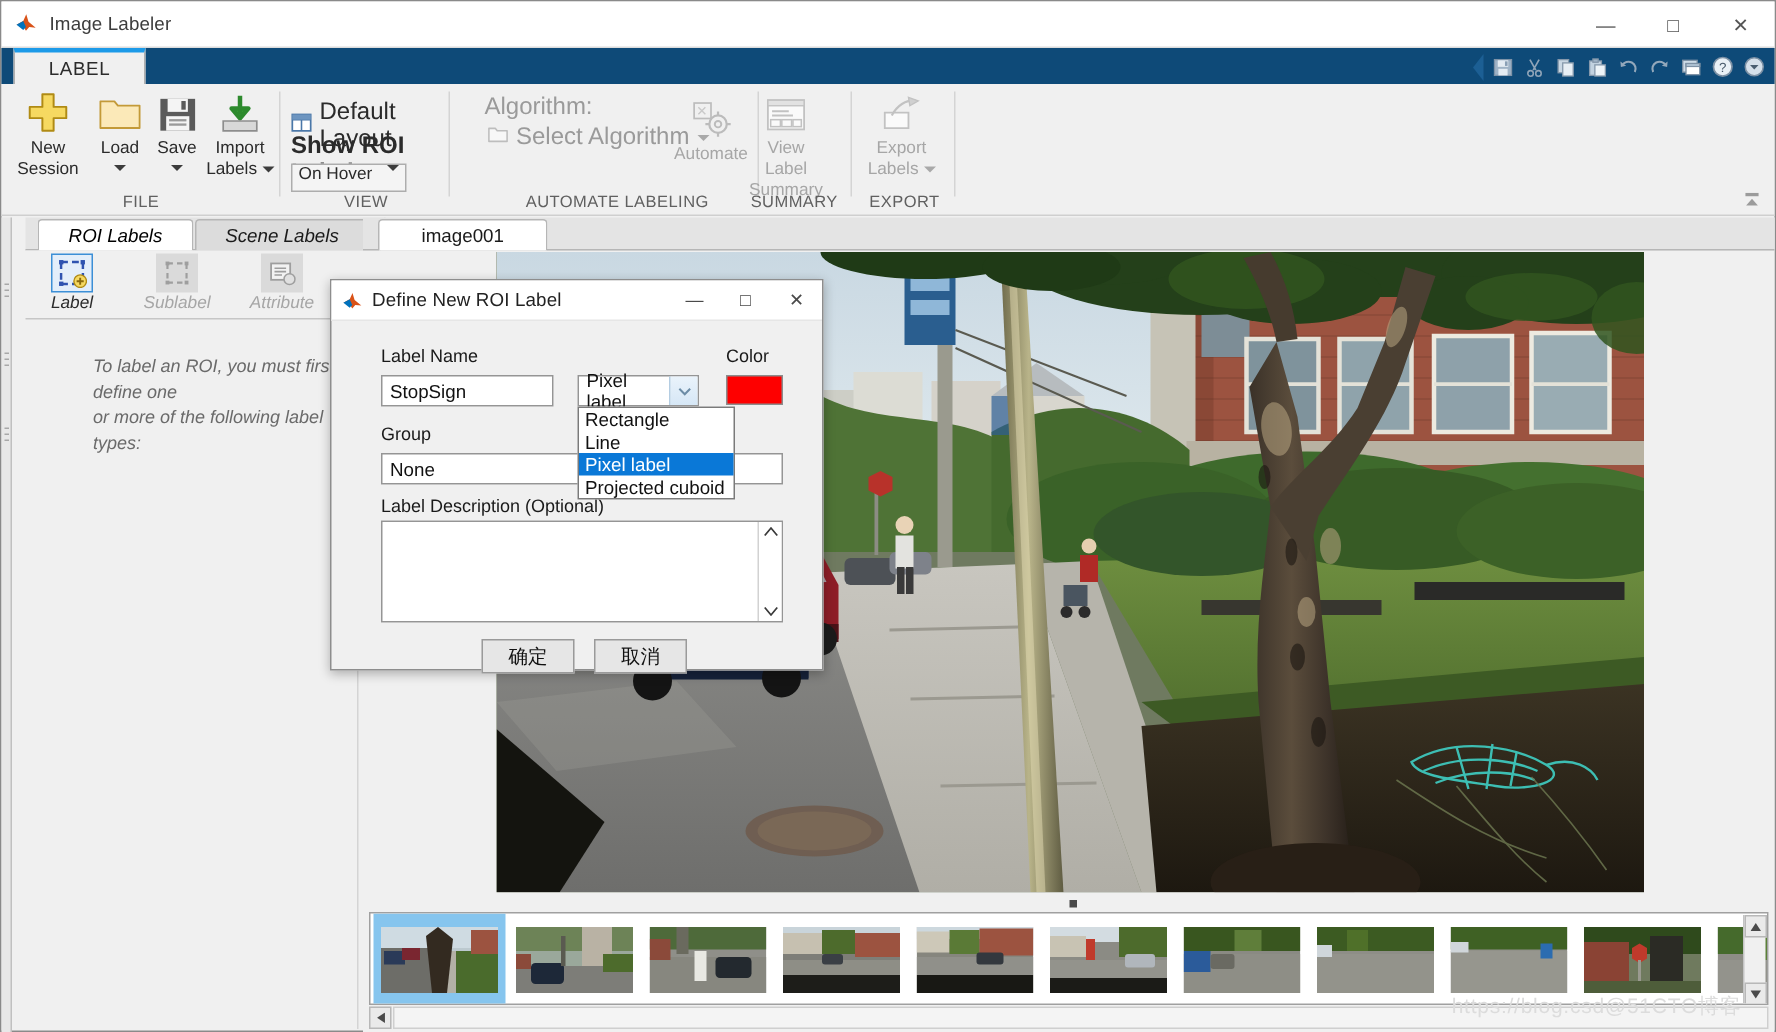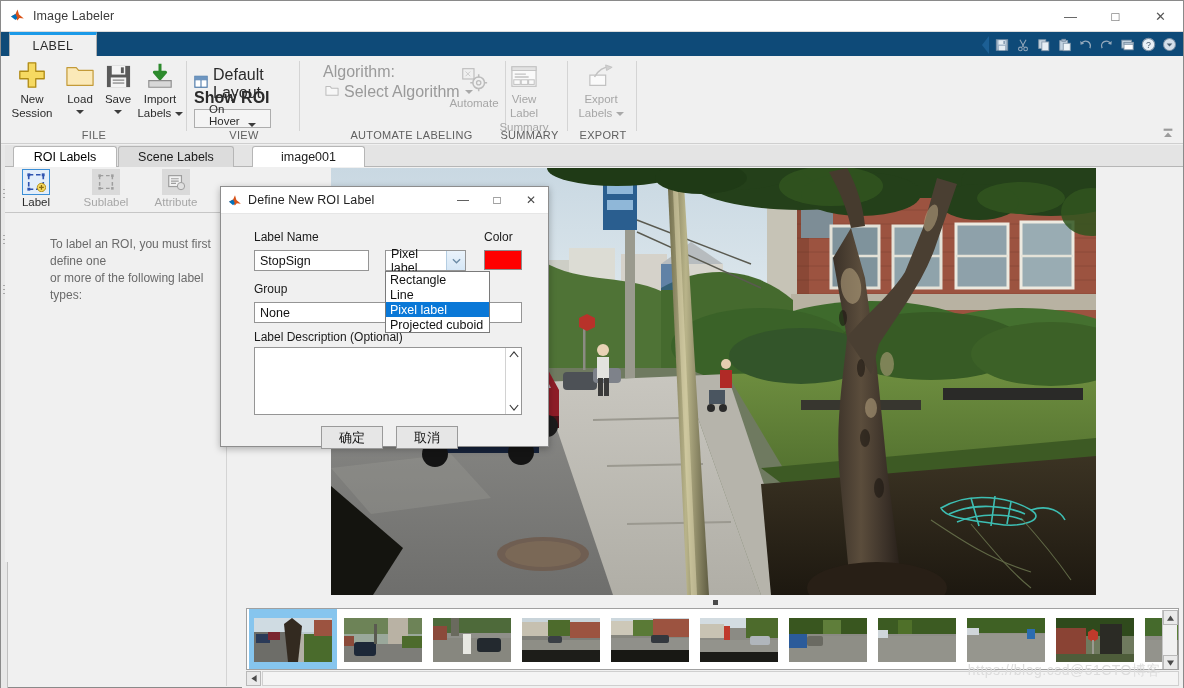--- a/index.html
+++ b/index.html
@@ -93,36 +93,37 @@
     display: inline-block; width: 0; height: 0;
     border-left: 4px solid transparent; border-right: 4px solid transparent;
     border-top: 4px solid #3c3c3c; vertical-align: middle;
   }
   .caret-d.dim { border-top-color: #a9a9a9; }
   .smallrow {
     position: absolute; display: flex; align-items: center; gap: 5px;
     font-size: 16px; color: #2b2b2b;
   }
   .combo-sm {
-    display: inline-flex; align-items: flex-end;
-    height: 19px; padding: 0 14px;
+    display: inline-flex; align-items: flex-start;
+    height: 19px; padding: 0 4px;
     border: 1px solid #adadad; background: #f4f4f4;
     font-size: 11.5px; color: #2b2b2b; gap: 6px;
   }
   .ribbon-collapse {
     position: absolute; right: 6px; bottom: 2px;
     width: 18px; height: 16px; display: flex;
     align-items: center; justify-content: center;
   }
 
   
   .leftpanel {
-    position: absolute; left: 4px; top: 144px; width: 240px; height: 417px;
+    position: absolute; left: 16px; top: 144px; width: 240px; height: 417px;
     background: #f0f0f0;
     border-right: 1px solid #b6b6b6;
+    font-style: italic;
   }
   .lp-tabs {
     position: absolute; left: 0; top: 0; width: 240px; height: 22px;
     background: #e4e4e4; border-bottom: 1px solid #b6b6b6;
   }
   .lp-tab {
     position: absolute; top: 1px; height: 21px;
     display: flex; align-items: center; justify-content: center;
     font-size: 12.5px; color: #1a1a1a;
     border: 1px solid #b6b6b6; border-bottom: none;

